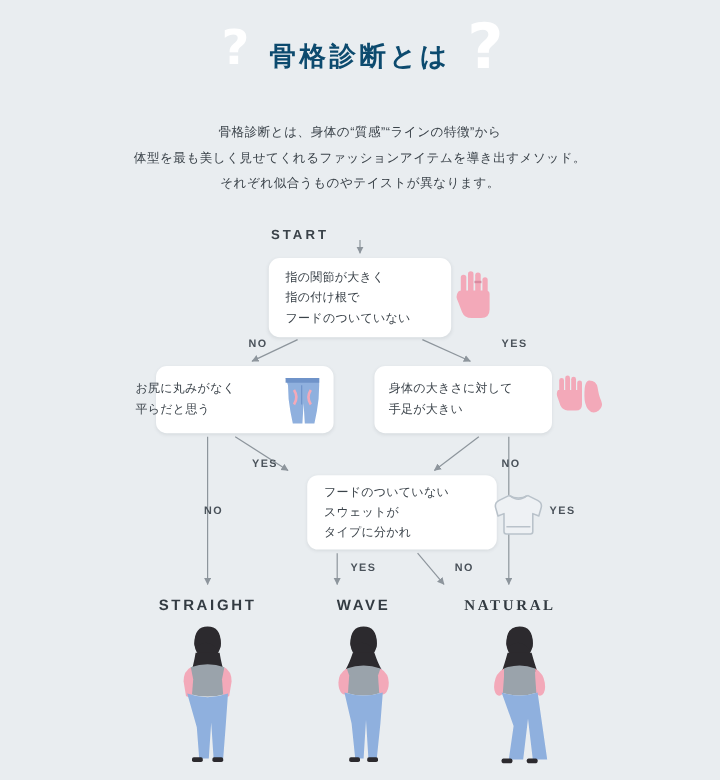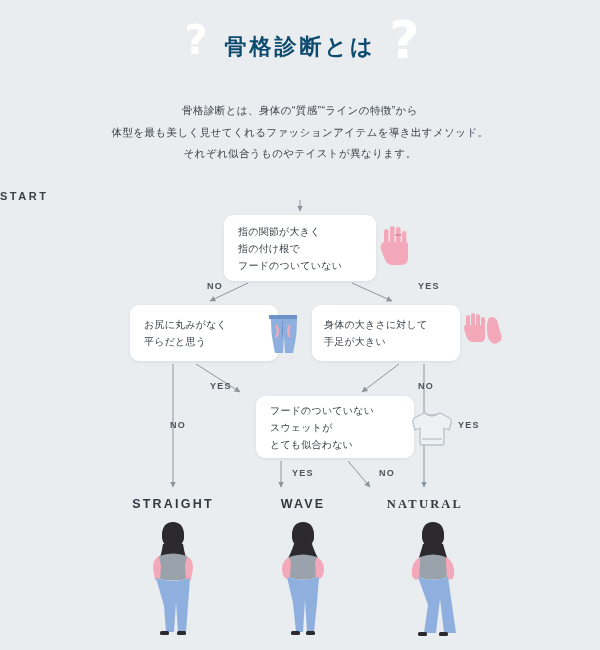--- a/index.html
+++ b/index.html
@@ -78,21 +78,21 @@
     position: absolute;
     font-size: 11px;
     letter-spacing: 2.5px;
     font-weight: 700;
     color: #3a4249;
   }
   .start-label {
     top: 190px;
     left: 0;
     width: 500px;
-    text-align: left;
+    text-align: center;
   }
 
   
   .card {
     position: absolute;
     background: #ffffff;
     border-radius: 9px;
     box-shadow: 0 1px 3px rgba(60,70,80,0.10);
     display: flex;
     align-items: center;
@@ -114,21 +114,21 @@
   }
 
   #card-q1 {
     top: 215px; left: 224px; width: 152px; height: 66px;
     padding: 0 10px 0 14px;
     justify-content: space-between;
   }
   #card-q2 {
     top: 305px; left: 130px; width: 148px; height: 56px;
     padding: 0 6px 0 14px;
-    justify-content: space-between;
+    justify-content: flex-end;
   }
   #card-q3 {
     top: 305px; left: 312px; width: 148px; height: 56px;
     padding: 0 8px 0 12px;
     justify-content: space-between;
   }
   #card-q4 {
     top: 396px; left: 220px; width: 158px; height: 62px;
     padding: 0 8px 0 14px;
     justify-content: space-between;
@@ -278,21 +278,21 @@
           <path d="M28,6 q6,0 7,6 q1,7 3,11 q2,5 -2,8 q-5,4 -9,-1 q-3,-4 -3,-11 q0,-8 1,-10 q1,-3 3,-3 z"></path>
         </g>
       </svg>
     </div>
   </div>
 
   <div class="card" id="card-q4">
     <div class="txt">
       <div>フードのついていない</div>
       <div>スウェットが</div>
-      <div>とても似合わない</div>
+      <div>タイプに分かれ</div>
     </div>
     <div class="art">
       <svg width="44" height="40" viewBox="0 0 44 40">
         <path d="M14,6 q8,4 16,0 l8,4 q4,2 3,6 l-2,7 l-5,-2 v15 q0,2 -2,2 H12 q-2,0 -2,-2 V21 l-5,2 l-2,-7 q-1,-4 3,-6 z" fill="#eef1f4" stroke="#b9c2ca" stroke-width="1.3" stroke-linejoin="round"></path>
         <path d="M15,6 q7,6 14,0" fill="none" stroke="#b9c2ca" stroke-width="1.3"></path>
         <path d="M12,32 h20" stroke="#b9c2ca" stroke-width="1.3" fill="none"></path>
       </svg>
     </div>
   </div>
 

